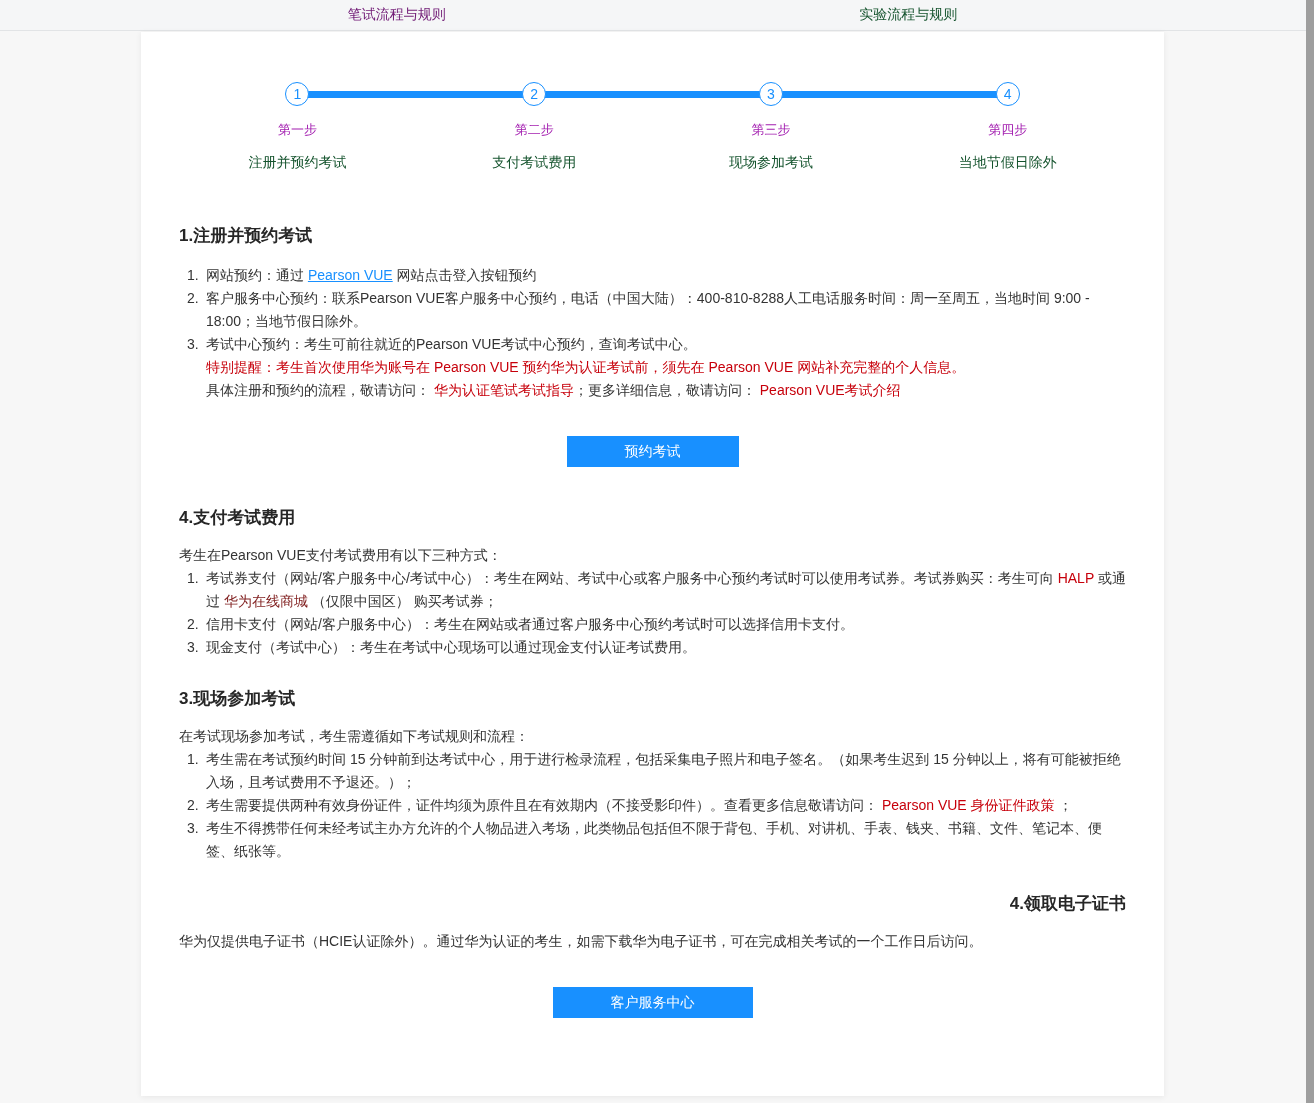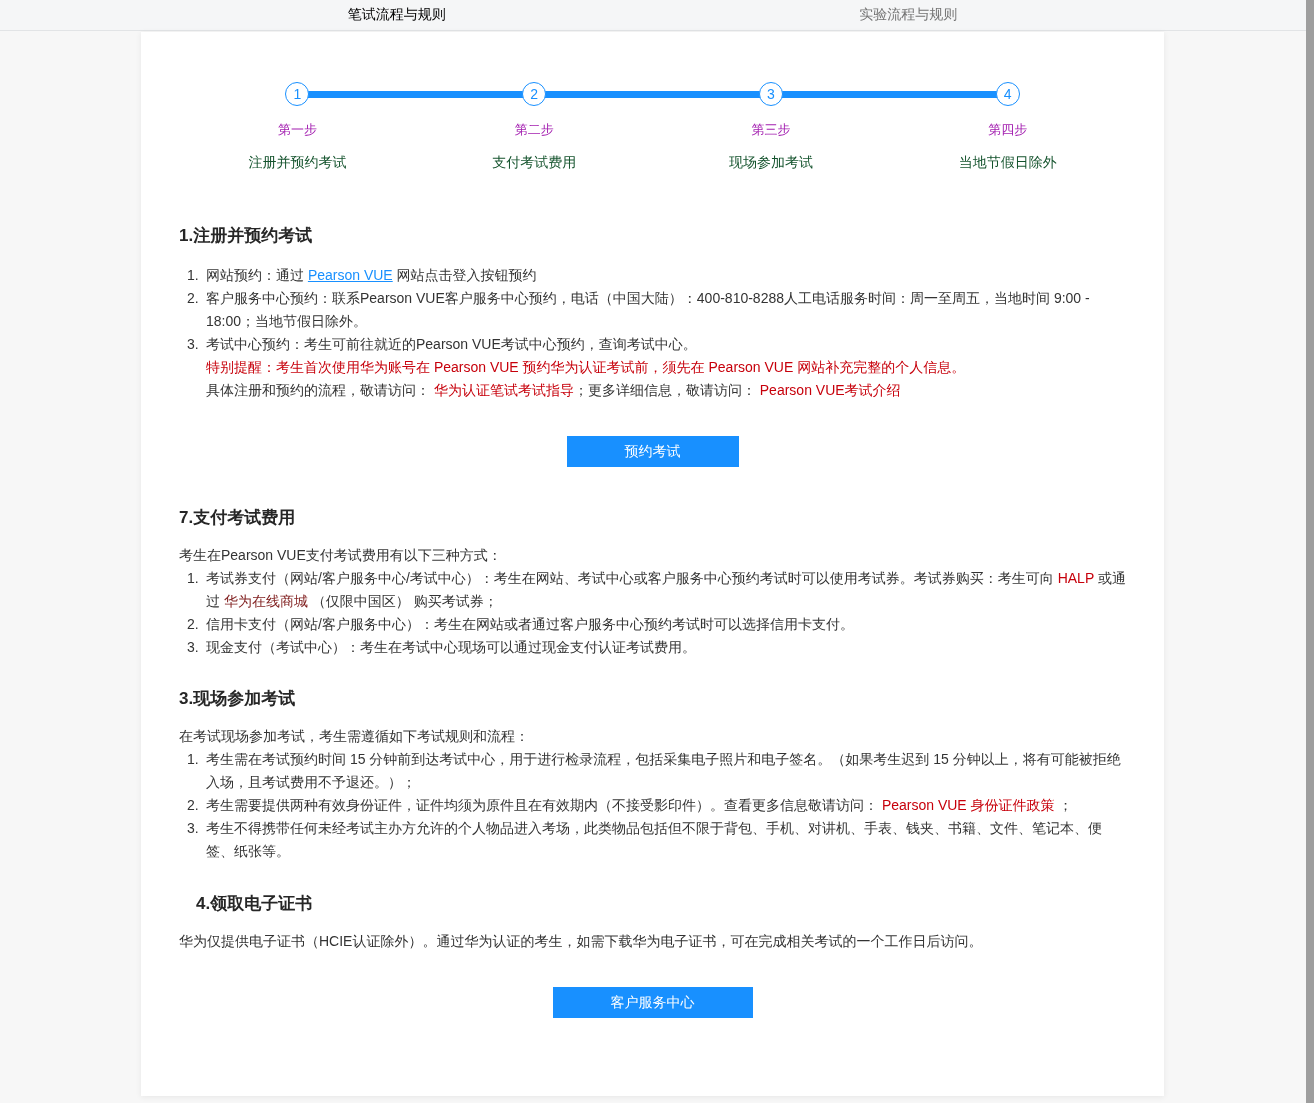--- a/index.html
+++ b/index.html
@@ -10,23 +10,23 @@
     font-family:"Liberation Sans","DejaVu Sans",sans-serif;
     color:#333;
     position:relative;
     overflow:hidden;
   }
   
   .tabbar { height:31px; background:#f5f6f7; border-bottom:1px solid #e2e4e6; }
   .tabbar-inner { width:1023px; margin-left:141px; height:100%; display:flex; }
   .tab {
     flex:1; display:flex; align-items:center; justify-content:center;
-    font-size:14px; color:#737373; cursor:pointer;
-  }
-  .tab.active { color:#000000; }
+    font-size:14px; color:#14532d; cursor:pointer;
+  }
+  .tab.active { color:#701a75; }
 
   
   .card {
     width:1023px; height:1064px; margin:1px 0 0 141px;
     background:#fff; box-shadow:0 1px 6px rgba(0,0,0,0.07);
     padding:50px 38px 55px 38px;
     overflow:hidden;
   }
 
   
@@ -44,21 +44,21 @@
     font-size:14px;
   }
   .step-label { margin-top:16px; font-size:13px; color:#a21caf; line-height:15px; }
   .step-title { margin-top:17px; font-size:14px; color:#14532d; line-height:16px; }
 
   
   h2.sec-h { font-size:17px; font-weight:700; color:#262626; line-height:20px; }
   .s1 h2.sec-h { margin:56px 0 18px; }
   .s2 h2.sec-h { margin:41px 0 16px; }
   .s3 h2.sec-h { margin:30px 0 16px; }
-  .s4 h2.sec-h { margin:31px 17px 16px; }
+  .s4 h2.sec-h { margin:31px 0 16px;text-align:right; }
   .sec-body { font-size:14px; line-height:23px; color:#333; }
   p.intro { margin:0; }
   ol.plist { list-style:none; margin:0; padding:0 0 0 8px; }
   li.pitem { position:relative; padding-left:19px; }
   .li-num { position:absolute; left:0; }
   .note { margin-left:8px; padding-left:19px; }
   .red-note { color:#c7000b; }
 
   .seg.plain { color:inherit; }
   a.seg { cursor:pointer; }
@@ -135,21 +135,21 @@
       </ol>
       <div class="note red-note">特别提醒：考生首次使用华为账号在 Pearson VUE 预约华为认证考试前，须先在 Pearson VUE 网站补充完整的个人信息。</div>
       <div class="note"><span class="seg plain">具体注册和预约的流程，敬请访问： </span><a class="seg red-link">华为认证笔试考试指导</a><span class="seg plain">；更多详细信息，敬请访问： </span><a class="seg red-link">Pearson VUE考试介绍</a></div>
     </div>
     <div class="btn-row">
       <button class="primary-btn">预约考试</button>
     </div>
   </div>
 
   <div class="section s2">
-    <h2 class="sec-h">7.支付考试费用</h2>
+    <h2 class="sec-h">4.支付考试费用</h2>
     <div class="sec-body">
       <p class="intro">考生在Pearson VUE支付考试费用有以下三种方式：</p>
       <ol class="plist">
         <li class="pitem">
           <span class="li-num">1.</span>
           <span class="li-text"><span class="seg plain">考试券支付（网站/客户服务中心/考试中心）：考生在网站、考试中心或客户服务中心预约考试时可以使用考试券。考试券购买：考生可向 </span><a class="seg red-link">HALP</a><span class="seg plain"> 或通过 </span><a class="seg red-link-plain">华为在线商城</a><span class="seg plain"> （仅限中国区） 购买考试券；</span></span>
         </li>
         <li class="pitem">
           <span class="li-num">2.</span>
           <span class="li-text"><span class="seg plain">信用卡支付（网站/客户服务中心）：考生在网站或者通过客户服务中心预约考试时可以选择信用卡支付。</span></span>

